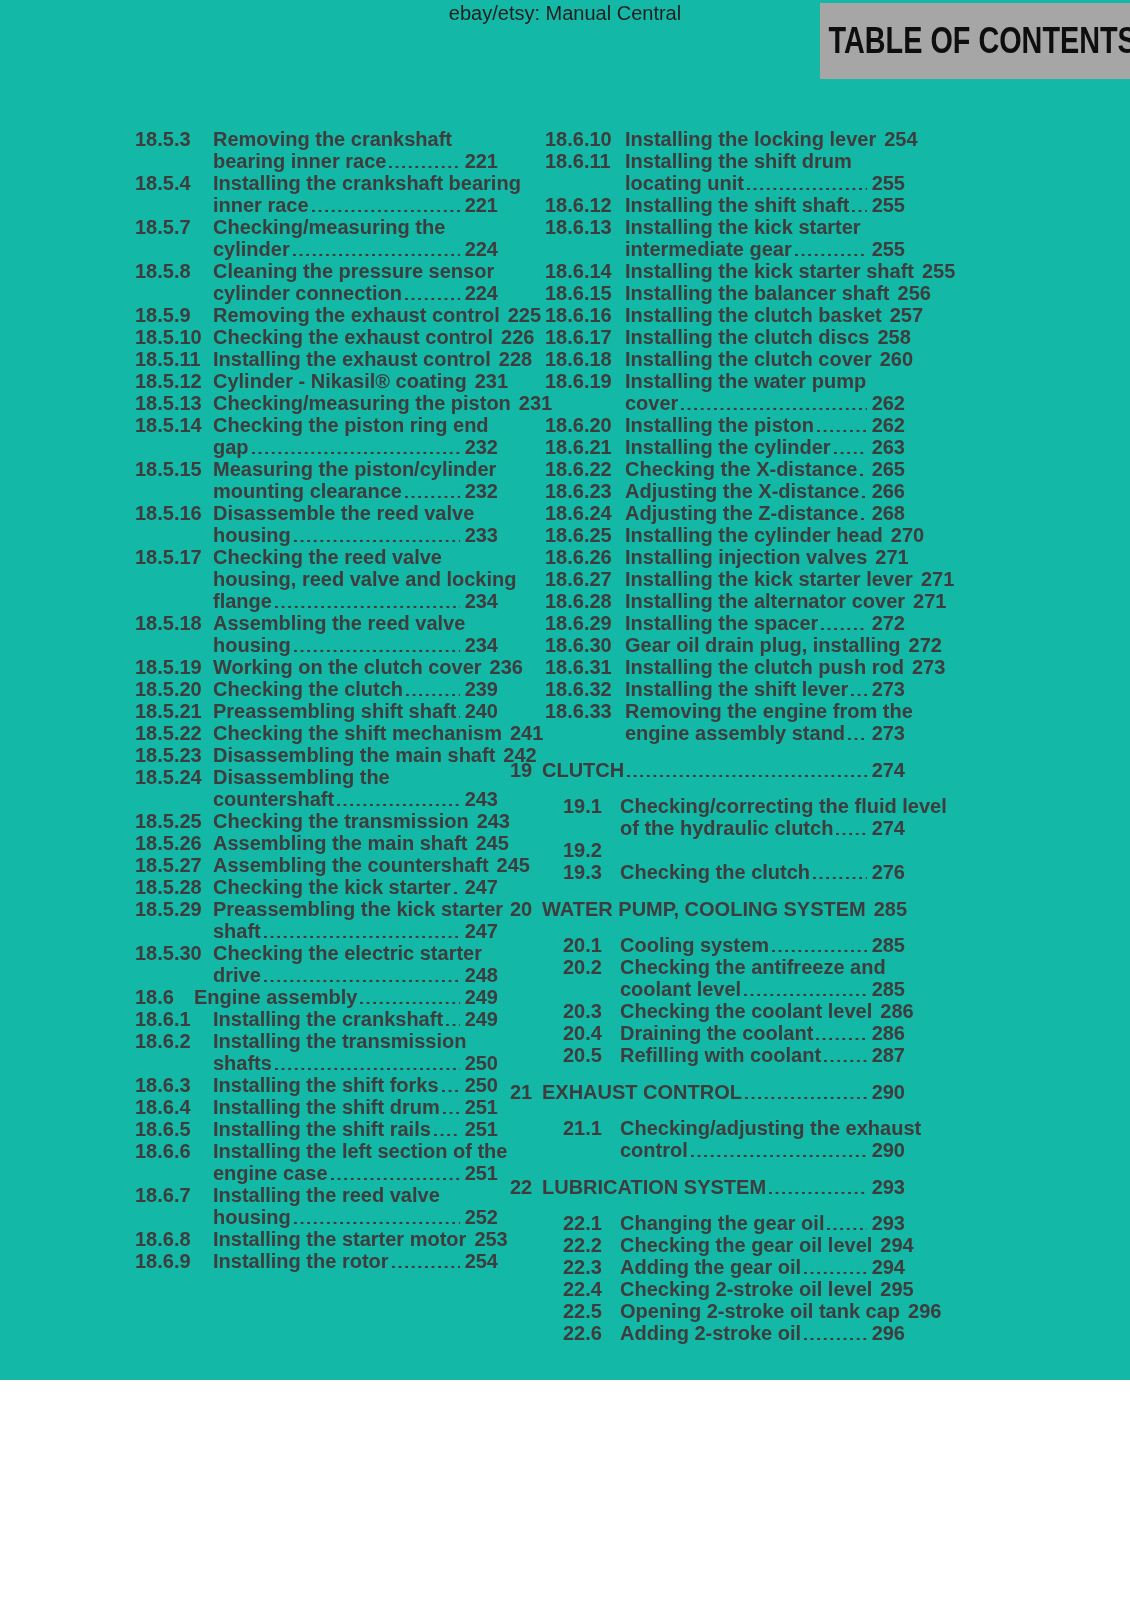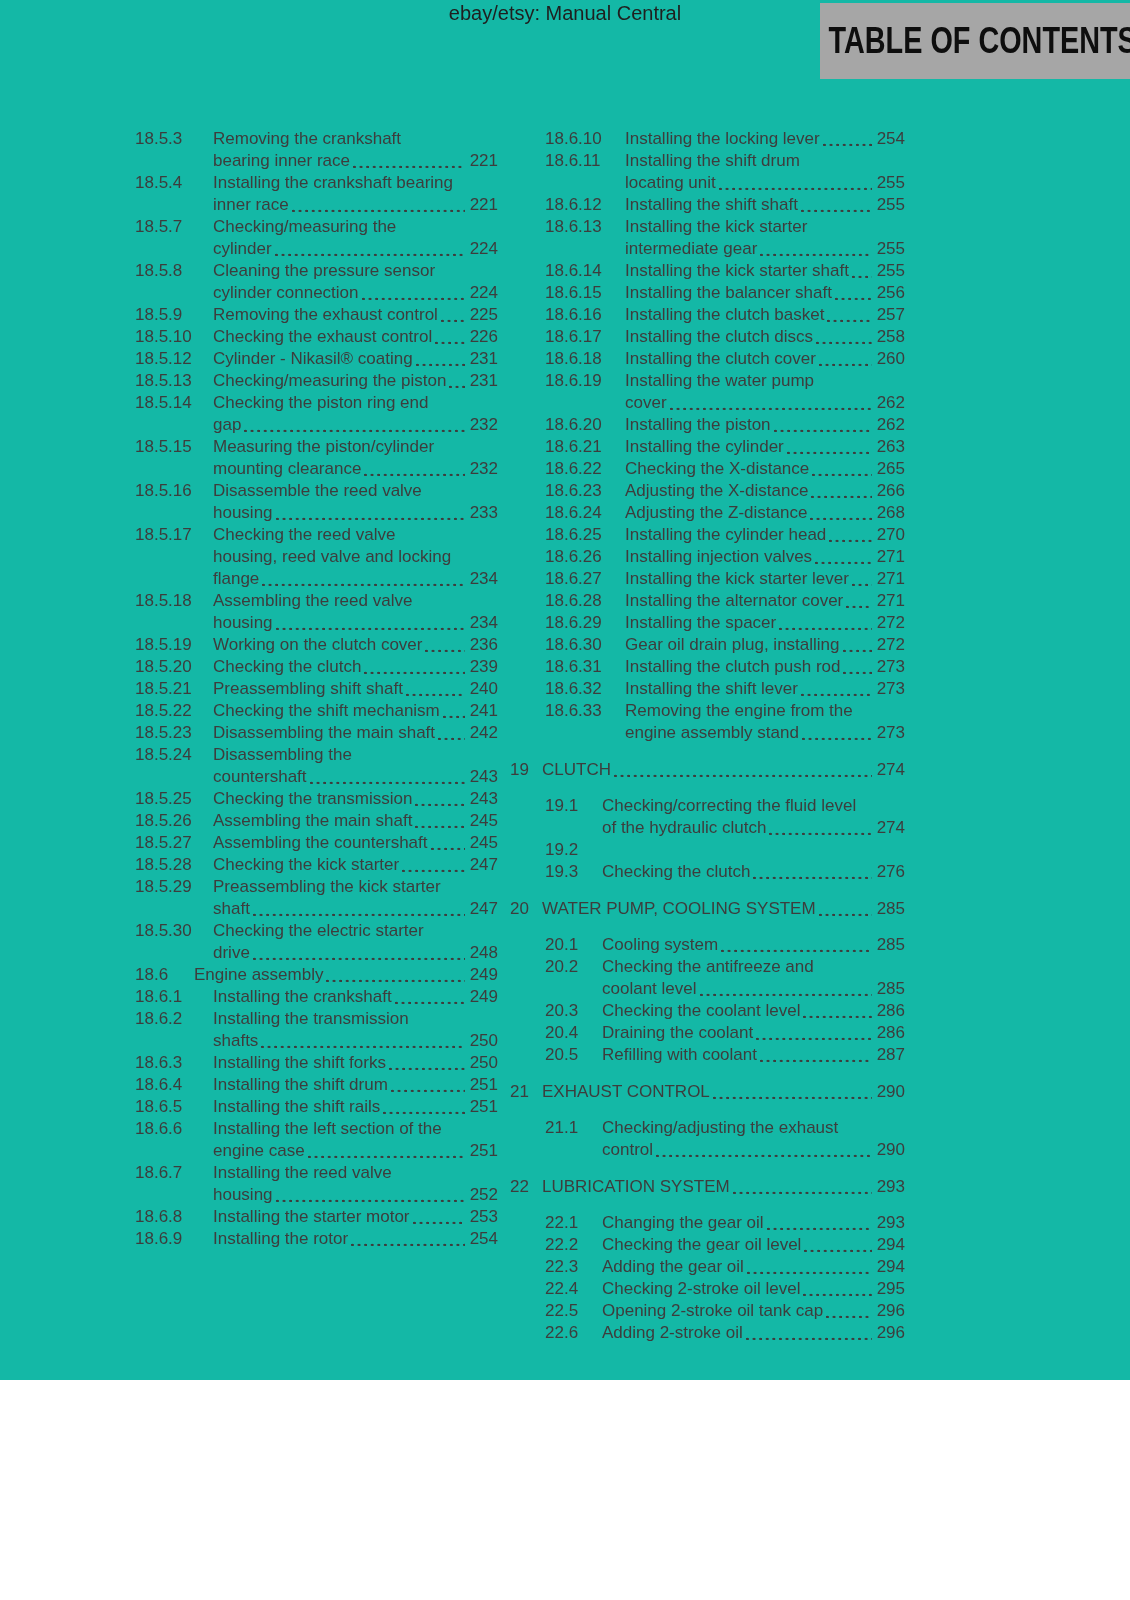--- a/index.html
+++ b/index.html
@@ -21,21 +21,21 @@
     background:var(--banner-bg,#a6a6a6);
     display:flex;align-items:center;justify-content:center;padding-left:16px;
   }
   .banner-text{
     font-size:36px;font-weight:bold;color:#0e0e0e;
     white-space:nowrap;transform:scaleX(0.8);letter-spacing:0px;
   }
   
   .toc-col{
     position:absolute;
-    font-size:17px;line-height:22px;
+    font-size:20px;line-height:22px;font-weight:bold;
   }
   .col-left{left:135px;top:128px;width:363px;}
   .col-right{left:510px;top:128px;width:395px;}
   .entry{display:flex;align-items:flex-start;}
   .entry .num{flex:0 0 auto;white-space:nowrap;}
   .entry .body{flex:1 1 auto;min-width:0;display:block;}
   .line{display:block;white-space:nowrap;}
   .lastline{display:flex;align-items:flex-start;}
   .txt{flex:0 0 auto;white-space:nowrap;}
   .leader{
@@ -45,21 +45,21 @@
     background-size:6.6px 4px;background-repeat:repeat-x;
   }
   .page{flex:0 0 auto;white-space:nowrap;}
   
   .sub3 .num{width:78px;}
   .sub2 .num{width:59px;}
   .chapter{margin:15px 0 14px 0;}
   .chapter .num{width:32px;}
   .col-right .sub3,.col-right .sub2{padding-left:35px;}
   .col-right .sub3 .num{width:80px;}
-  .col-right .sub2 .num{width:57px;}
+  .col-right .sub2 .num{width:57px;margin-left:18px;}
   .col-right .chapter{padding-left:0;}
   
   .bottom-rule{
     position:absolute;left:92px;top:1424px;width:848px;height:3px;
     background:#7d7d7d;
   }
   .page-number{
     position:absolute;top:1483px;left:844px;width:100px;
     text-align:right;font-size:17px;font-weight:bold;color:#1c1c1c;
   }
@@ -138,20 +138,30 @@
         <span class="num">18.5.10</span>
         <span class="body">
           <span class="lastline">
             <span class="txt">Checking the exhaust control</span>
             <span class="leader"></span>
             <span class="page">226</span>
           </span>
         </span>
       </div>
       <div class="entry sub3">
+        <span class="num">18.5.11</span>
+        <span class="body">
+          <span class="lastline">
+            <span class="txt">Installing the exhaust control</span>
+            <span class="leader"></span>
+            <span class="page">228</span>
+          </span>
+        </span>
+      </div>
+      <div class="entry sub3">
         <span class="num">18.5.12</span>
         <span class="body">
           <span class="lastline">
             <span class="txt">Cylinder - Nikasil® coating</span>
             <span class="leader"></span>
             <span class="page">231</span>
           </span>
         </span>
       </div>
       <div class="entry sub3">

